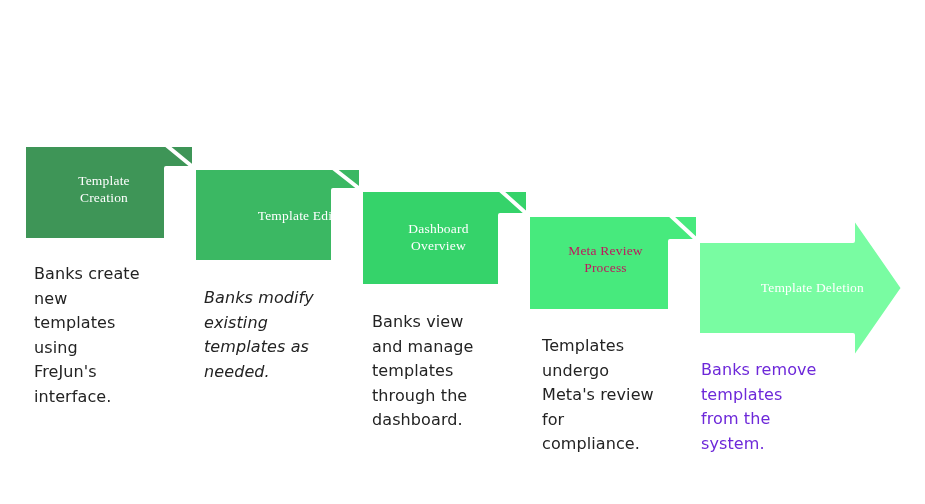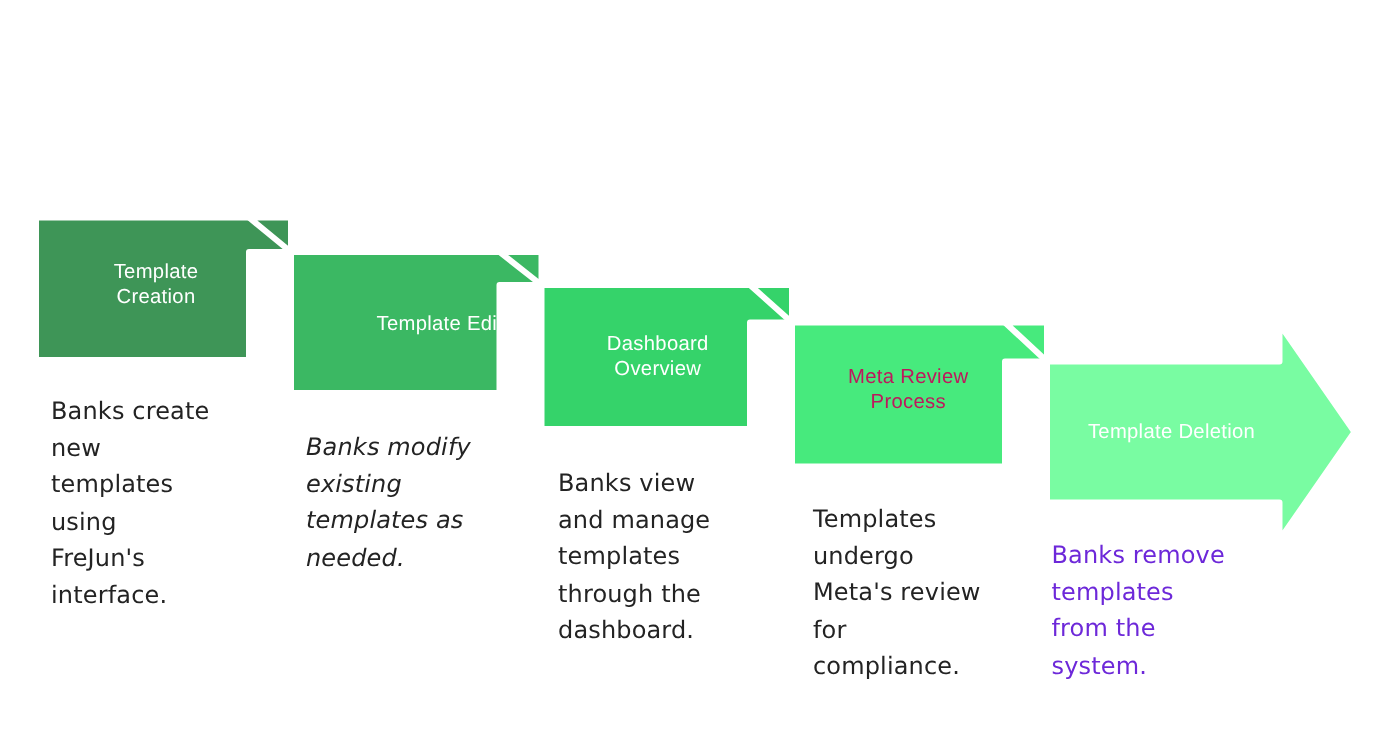--- a/index.html
+++ b/index.html
@@ -22,21 +22,21 @@
   }
   .diagram-svg {
     position: absolute;
     left: 0; top: 0;
     width: 925px;
     height: 504px;
   }
   .step-label {
     position: absolute;
     color: #ffffff;
-    font-family: Liberation Sans, sans-serif;
+    font-family: Liberation Serif, serif;
     font-size: 13.5px;
     line-height: 17px;
     text-align: center;
     letter-spacing: 0.2px;
     white-space: pre-line;
     pointer-events: none;
   }
   .caption {
     position: absolute;
     color: #232323;
@@ -74,21 +74,21 @@
 Creation</div>
 
   <div class="step-label" style="left: 194px; top: 207px; width: 160px; color: rgb(255, 255, 255); text-align: right;">Template Editing</div>
 
   <div class="step-label" style="left: 361px; top: 220px; width: 155px; color: rgb(255, 255, 255); text-align: center;">Dashboard
 Overview</div>
 
   <div class="step-label" style="left: 528px; top: 242px; width: 155px; color: #be185d;">Meta Review
 Process</div>
 
-  <div class="step-label" style="left: 698px; top: 279px; width: 166px; color: rgb(255, 255, 255);">Template Deletion</div>
+  <div class="step-label" style="left: 698px; top: 279px; width: 166px; color: rgb(255, 255, 255); text-align: right;">Template Deletion</div>
 
   <div class="caption" style="left: 34px; top: 262px; width: 160px; color: rgb(35, 35, 35);">Banks create
 new
 templates
 using
 FreJun's
 interface.</div>
 
   <div class="caption" style="left: 204px; top: 286px; width: 165px; color: rgb(35, 35, 35); font-style: italic;">Banks modify
 existing

